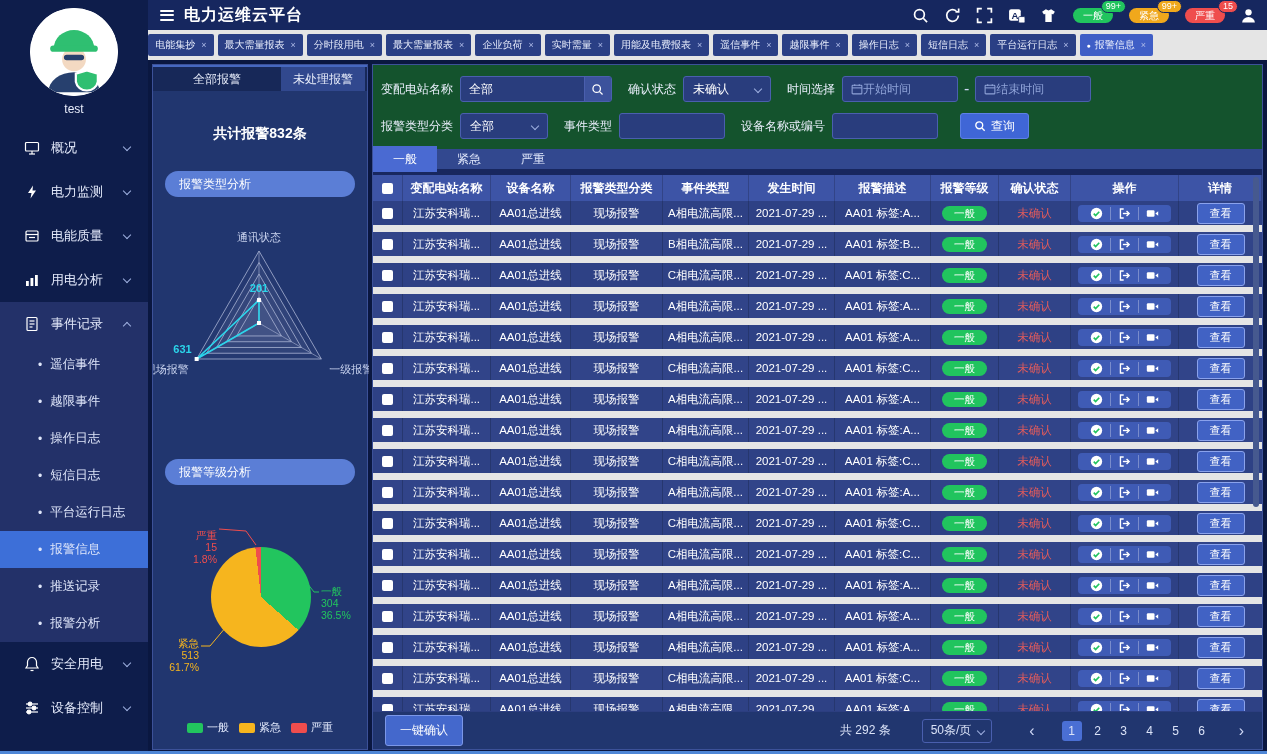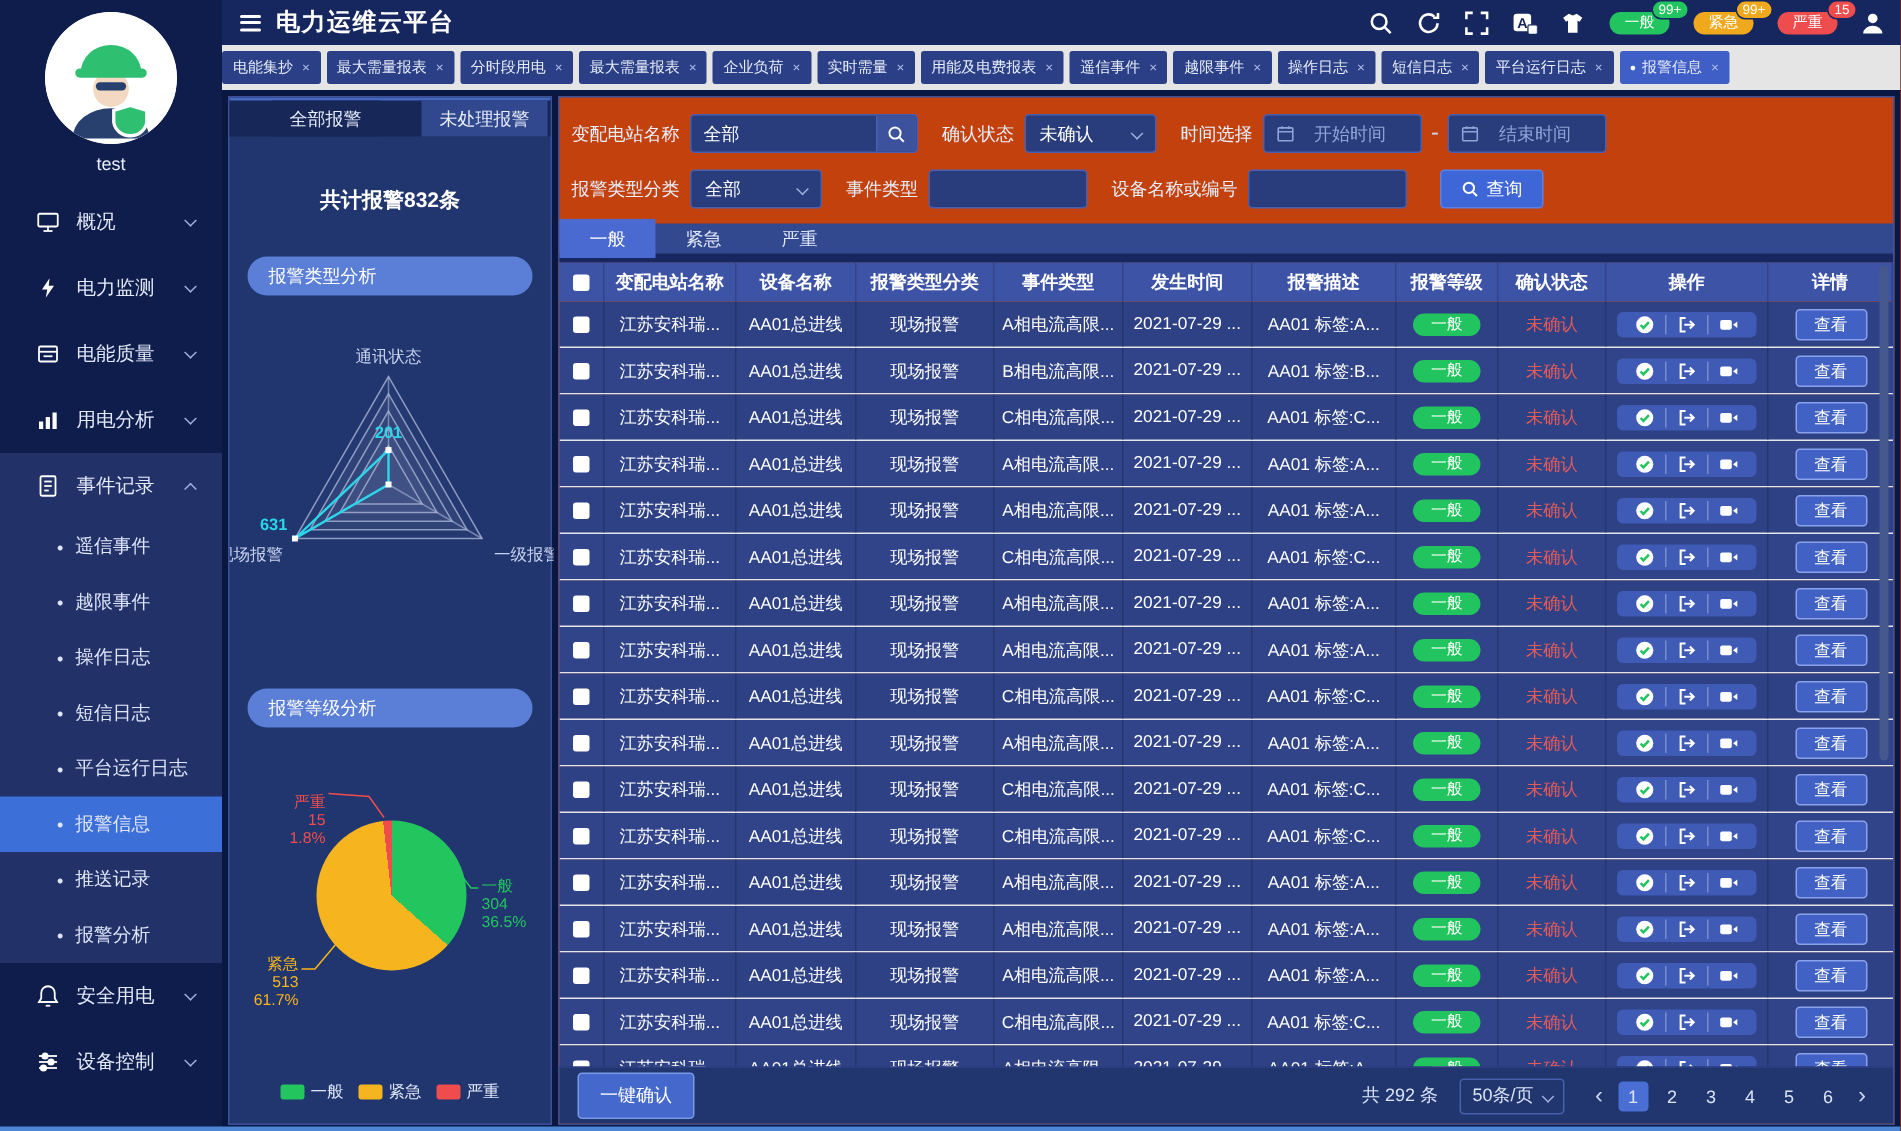--- a/index.html
+++ b/index.html
@@ -34,21 +34,21 @@
 
   
   .tabbar { position:absolute; left:148px; top:30px; right:0; height:30px; background:#e5e5e5; display:flex; align-items:center; justify-content:flex-end; overflow:hidden; padding-right:110px; }
   .wtab { flex:0 0 auto; display:flex; align-items:center; height:22px; background:#2a3f85; border-radius:2px; margin-right:4px; padding:0 7px; font-size:10px; color:#e7ecfb; cursor:pointer; white-space:nowrap; }
   .wtab .x { margin-left:6px; font-size:9px; color:#aebbe8; }
   .wtab.active { background:#3f5ec6; }
   .wtab .adot { font-size:7px; margin-right:4px; color:#fff; }
 
   
   .stats-panel { position:absolute; left:152px; top:64px; width:216px; height:686px; background:#21366f; border:1px solid #3c5198; }
-  .main-panel  { position:absolute; left:372px; top:64px; width:891px; height:686px; background:#c2410c; border:1px solid #3c5198; }
+  .main-panel  { position:absolute; left:372px; top:64px; width:891px; height:686px; background:#14532d; border:1px solid #3c5198; }
 
   
   .sp-tabs { display:flex; height:26px; background:#172858; border-top:2px solid #4668c0; }
   .sp-tab { padding:0 12px; display:flex; align-items:center; font-size:12px; cursor:pointer; color:#e8edfb;margin-left:28px; }
   .sp-tab.on { background:#172858; }
   .sp-tab.off { background:#31488e; }
   .sp-total { text-align:center; font-size:14px; font-weight:bold; margin-top:34px; }
   .pill { height:26px; margin:0 12px; border-radius:13px; background:#5b7ed6; font-size:12px; display:flex; align-items:center; padding-left:14px; }
   .pill.p1 { margin-top:28px; }
   .pill.p2 { margin-top:22px; }
@@ -68,53 +68,53 @@
   
   .filters { padding:10px 8px 0; }
   .f-row { display:flex; align-items:center; height:28px; margin-bottom:9px; }
   .f-label { font-size:12px; color:#eaeffc; margin-right:7px; white-space:nowrap; }
   .f-box { height:26px; background:#293d7d; border:1px solid #4a5fae; border-radius:3px; display:flex; align-items:center; font-size:12px; color:#fff; }
   .f-input input { background:transparent; border:none; outline:none; color:#fff; font-size:12px; padding:0 8px; width:100%; font-family:inherit; }
   .f-station { width:152px; padding:0; overflow:hidden; }
   .f-station .sbtn { margin-left:auto; width:34px; height:100%; background:#3c529c; display:flex; align-items:center; justify-content:center; cursor:pointer; border-left:1px solid #4a5fae; }
   .f-select { padding:0 22px 0 9px; position:relative; min-width:88px; cursor:pointer; }
   .f-select .chev { position:absolute; right:9px; top:9px; margin:0; }
-  .f-date { width:106px; padding:0 8px; color:#8fa3d8; gap:13px; cursor:pointer; }
+  .f-date { width:116px; padding:0 8px; color:#8fa3d8; gap:0; cursor:pointer; }
   .dash { margin:0 6px; color:#cdd6f4; }
   .f-plain { width:106px; }
   .q-btn { height:26px; background:#3f66d6; border:1px solid #5d80e6; border-radius:3px; color:#fff; font-size:12px; padding:0 13px; display:flex; align-items:center; gap:5px; margin-left:22px; cursor:pointer; font-family:inherit; }
 
   
   .subtabs { height:26px; background:#32488f; display:flex; align-items:center; border-bottom:6px solid #18275f; margin-top:2px; }
   .stab { padding:0 20px; font-size:12px; height:26px; display:flex; align-items:center; color:#dfe6fa; cursor:pointer; }
   .stab.active { background:#4a6ad2; color:#fff; }
 
   
   .thead { display:flex; height:26px; background:#3d54a6; align-items:center; font-size:12px; font-weight:bold; }
   .thead .th { border-right:1px solid #324487; display:flex; align-items:center; justify-content:center; height:100%; }
   .tbody { height:514px; overflow:hidden; }
-  .tr { display:flex; height:31px; align-items:center; background:#2e4185; border-bottom:1px solid #e5e5e5; }
+  .tr { display:flex; height:31px; align-items:center; background:#2e4185; border-bottom:7px solid #e5e5e5; }
   .tr:nth-child(even) { background:#314489; }
   .td { display:flex; align-items:center; justify-content:center; height:100%; font-size:11.5px; border-right:1px solid #26376f; overflow:hidden; white-space:nowrap; }
   .c-sel{width:30px;} .c-station{width:88px;} .c-device{width:80px;} .c-type{width:92px;}
   .c-event{width:86px;} .c-time{width:86px;} .c-desc{width:96px;} .c-level{width:68px;}
   .c-confirm{width:72px;} .c-ops{width:108px;} .c-detail{flex:1; border-right:none;}
   .cb { width:11px; height:11px; background:#fff; border-radius:2px; display:inline-block; cursor:pointer; }
   .badge-level { background:#21c45e; color:#fff; font-size:10.5px; line-height:15px; padding:0 12px; border-radius:9px; }
   .confirm-text { color:#e25b5b; }
   .ops-group { display:inline-flex; align-items:center; background:#3f5bb5; border-radius:4px; padding:2px 5px; }
   .op { display:inline-flex; padding:0 6px; cursor:pointer; }
   .op + .op { border-left:1px solid rgba(255,255,255,.3); }
   .op svg { width:15px; height:13px; }
   .view-btn { background:#4162c4; border:1px solid #8aa2ec; border-radius:3px; color:#fff; font-size:11px; padding:2px 12px; cursor:pointer; font-family:inherit; }
 
   
   .bottombar { position:absolute; left:0; right:0; bottom:0; height:38px; border-top:1px solid #2c3e80; display:flex; align-items:center; padding:0 12px; background:#21366f; }
   .confirm-all { background:#4468cc; border:1px solid #7b97e8; border-radius:3px; color:#fff; font-size:12px; padding:6px 14px; cursor:pointer; font-family:inherit; }
-  .pager { margin-left:auto; display:flex; align-items:center; gap:4px; font-size:12px; color:#dbe3f8; }
+  .pager { margin-left:auto; display:flex; align-items:center; gap:21px; font-size:12px; color:#dbe3f8; }
   .psize { height:24px; border:1px solid #4a5fae; border-radius:3px; display:flex; align-items:center; padding:0 20px 0 8px; position:relative; margin:0 10px; cursor:pointer; }
   .psize .chev { position:absolute; right:7px; top:8px; margin:0; }
   .parrow { font-size:16px; color:#cdd6f4; padding:0 6px; cursor:pointer; }
   .pnum { min-width:20px; height:20px; display:flex; align-items:center; justify-content:center; border-radius:3px; cursor:pointer; padding:0 3px; }
   .pnum.active { background:#4a6fd4; }
 
   .vscroll { position:absolute; right:3px; top:112px; width:6px; height:330px; background:#46598f; border-radius:3px; }
   .bottom-line { position:absolute; left:0; right:0; bottom:0; height:3px; background:#4e86d6; z-index:9; }
   text { font-family:"Liberation Sans","DejaVu Sans",sans-serif; }
 </style>

